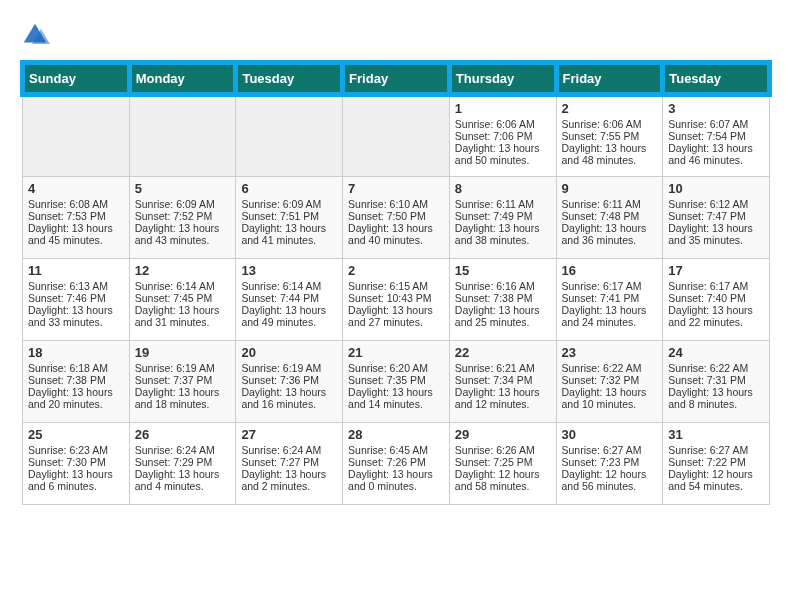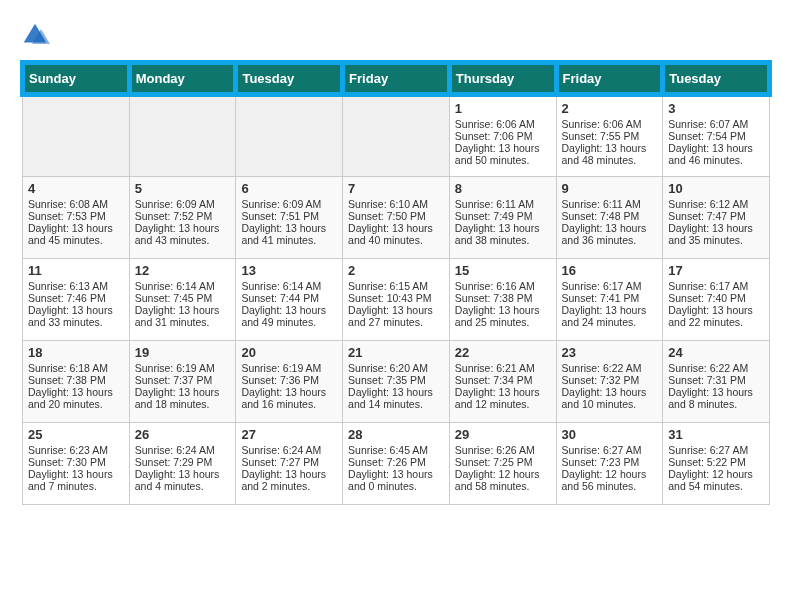--- a/index.html
+++ b/index.html
@@ -303,21 +303,21 @@
           <div>Daylight: 13 hours</div>
           <div>and 8 minutes.</div>
         </td>
       </tr>
       <tr>
         <td>
           <span class="day-num">25</span>
           <div>Sunrise: 6:23 AM</div>
           <div>Sunset: 7:30 PM</div>
           <div>Daylight: 13 hours</div>
-          <div>and 7 minutes.</div>
+          <div>and 6 minutes.</div>
         </td>
         <td>
           <span class="day-num">26</span>
           <div>Sunrise: 6:24 AM</div>
           <div>Sunset: 7:29 PM</div>
           <div>Daylight: 13 hours</div>
           <div>and 4 minutes.</div>
         </td>
         <td>
           <span class="day-num">27</span>
@@ -343,19 +343,19 @@
         <td>
           <span class="day-num">30</span>
           <div>Sunrise: 6:27 AM</div>
           <div>Sunset: 7:23 PM</div>
           <div>Daylight: 12 hours</div>
           <div>and 56 minutes.</div>
         </td>
         <td>
           <span class="day-num">31</span>
           <div>Sunrise: 6:27 AM</div>
-          <div>Sunset: 5:22 PM</div>
+          <div>Sunset: 7:22 PM</div>
           <div>Daylight: 12 hours</div>
           <div>and 54 minutes.</div>
         </td>
       </tr>
     </tbody>
 </table>
 
 </body></html>

